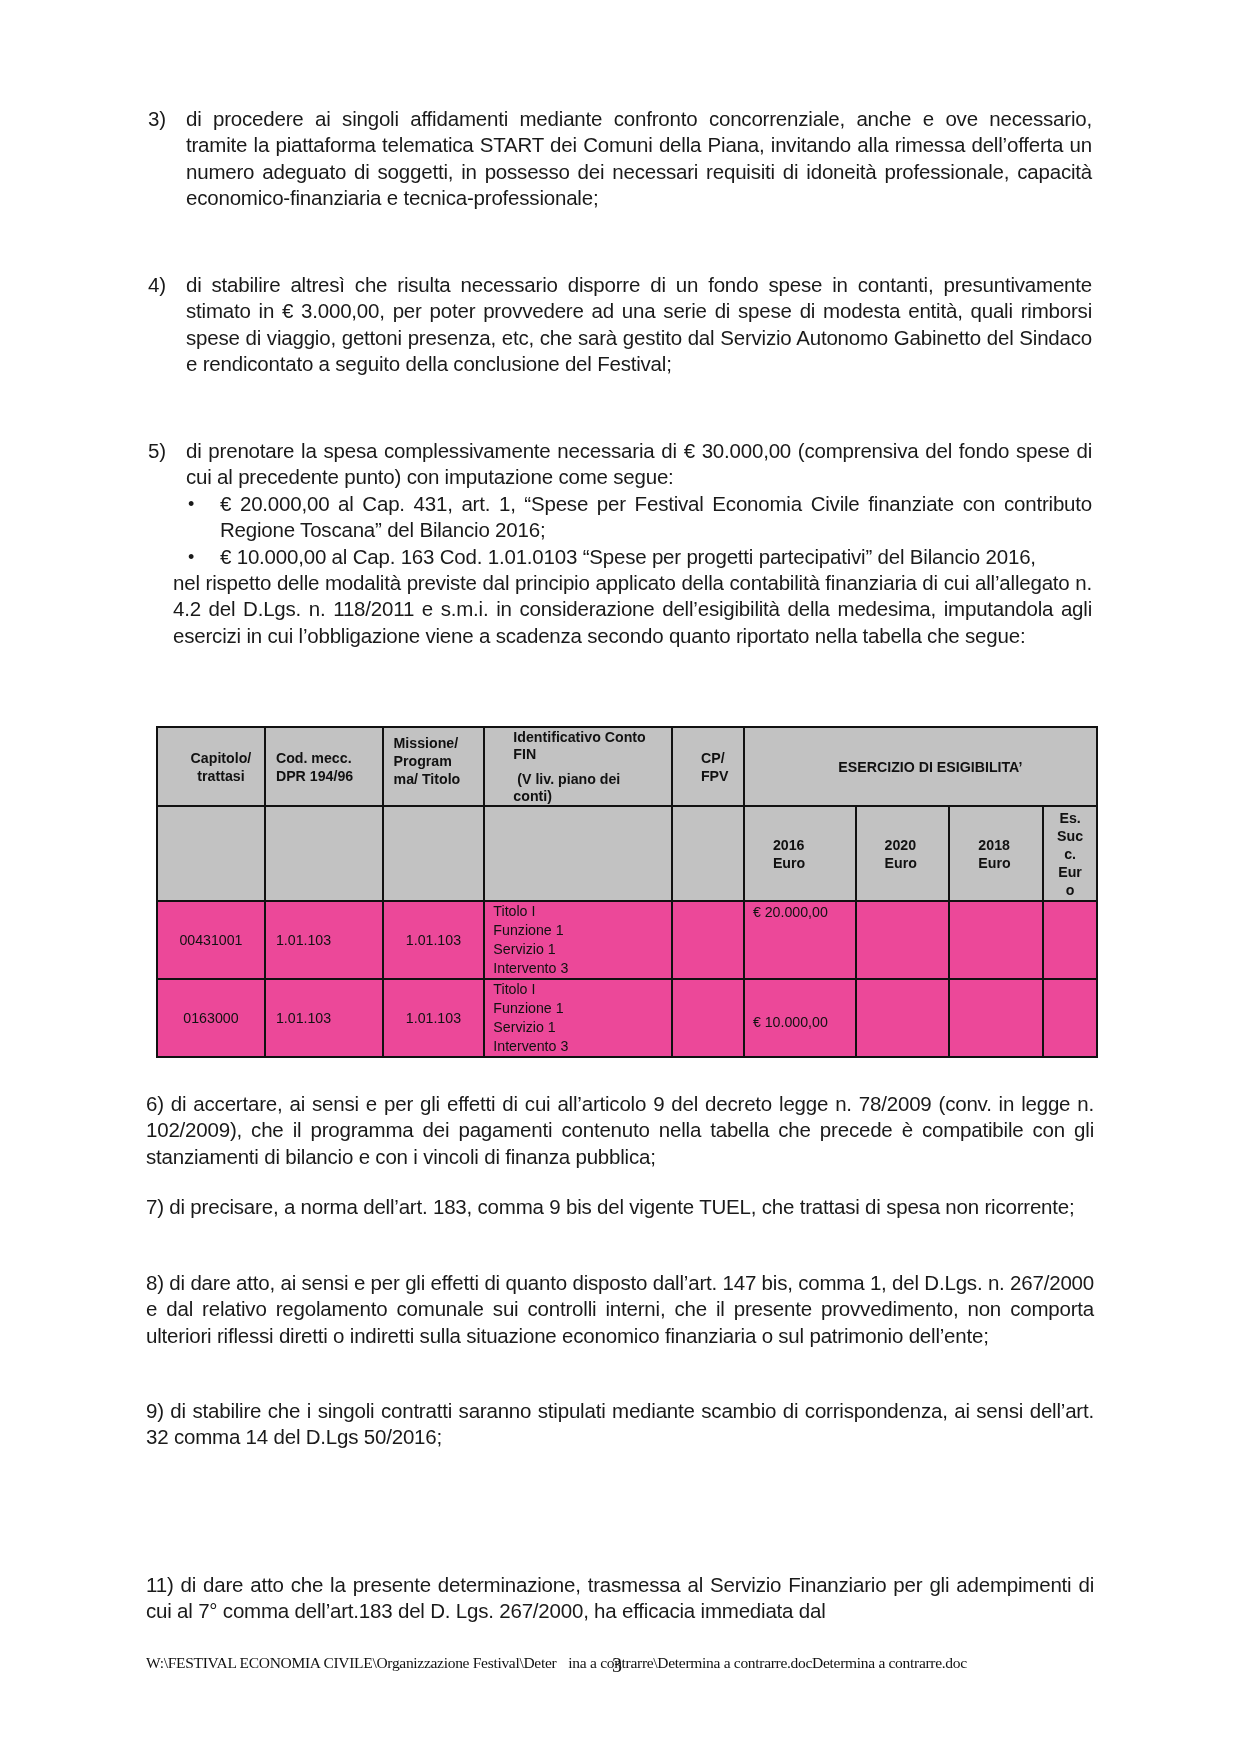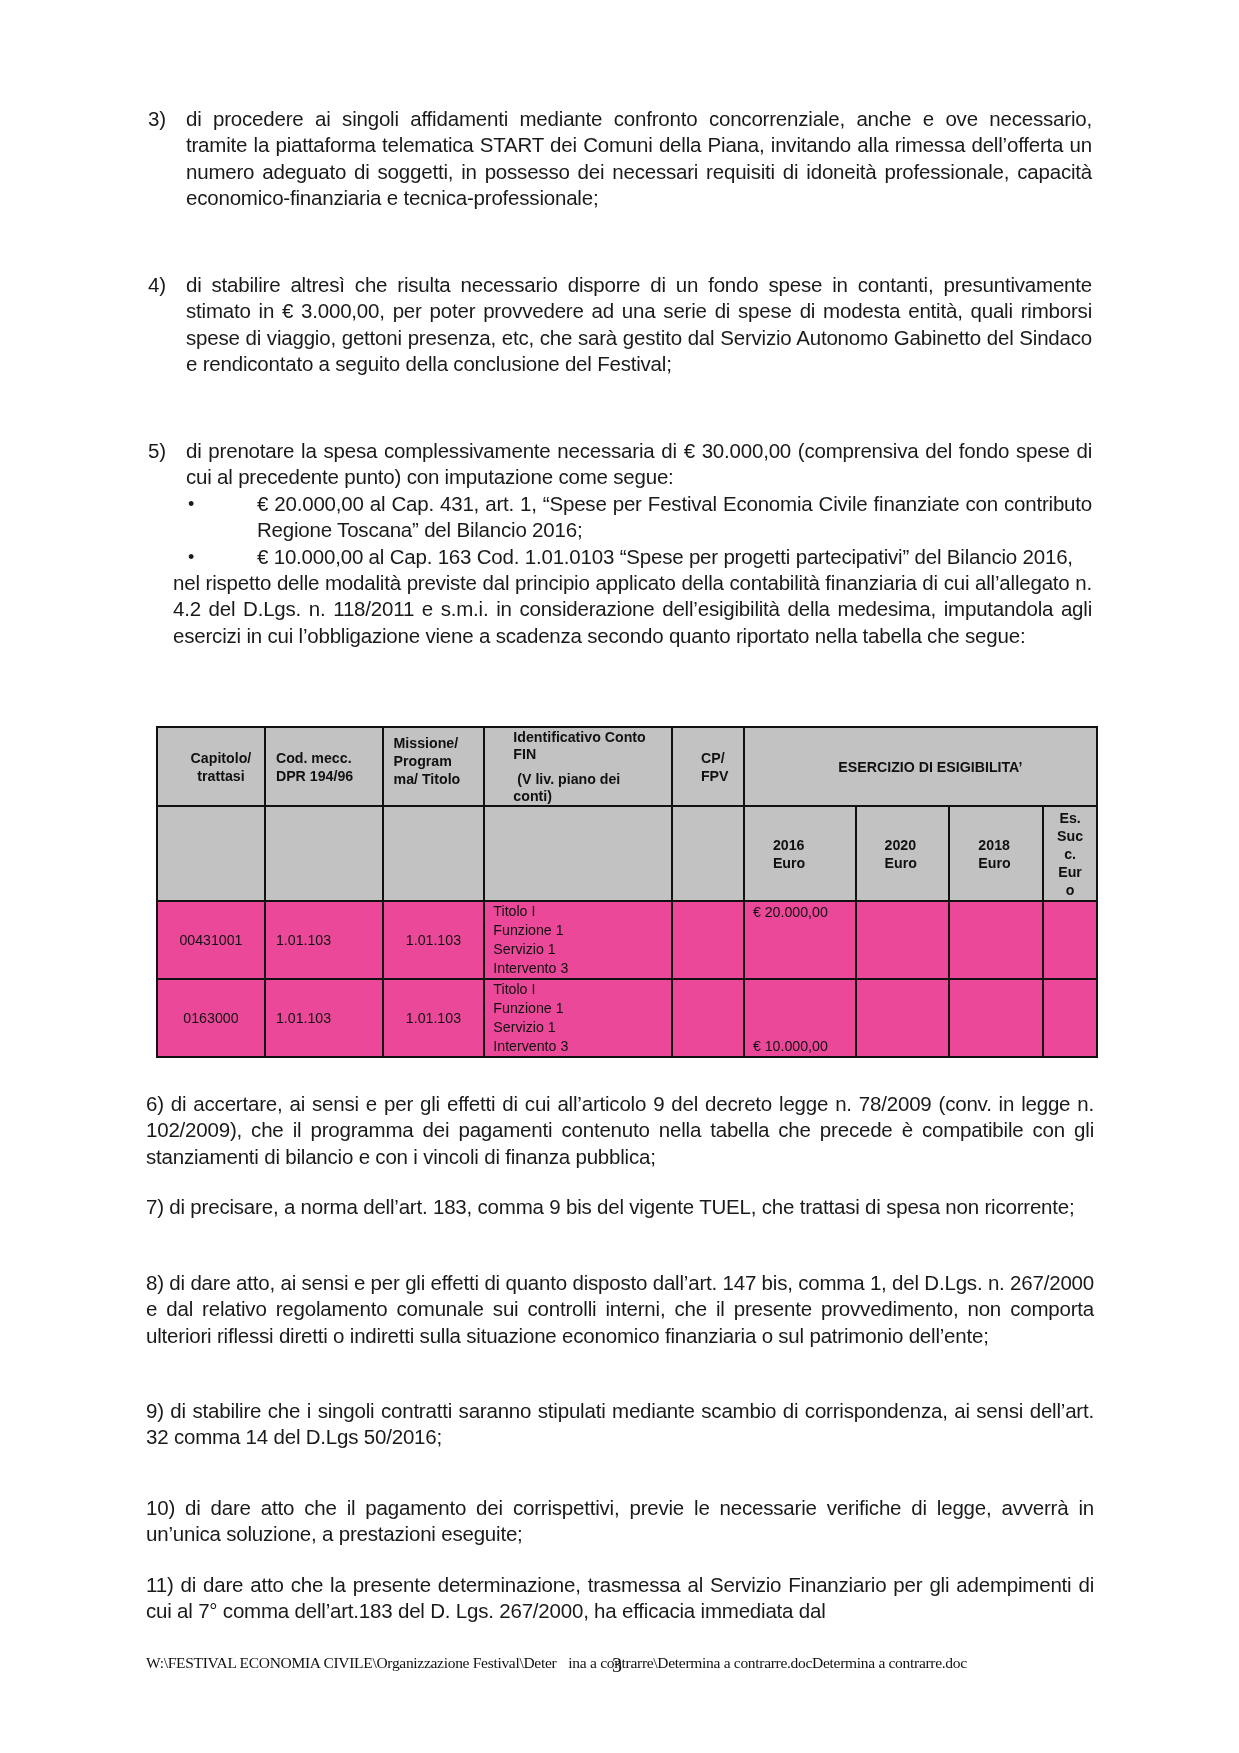--- a/index.html
+++ b/index.html
@@ -4,21 +4,21 @@
 <style>
   html, body { margin: 0; padding: 0; background: #ffffff; }
   body { width: 1239px; height: 1753px; position: relative; overflow: hidden; color: #111; }
   .page { position: absolute; left: 0; top: 0; width: 1239px; height: 1753px; background: #fff; }
   .txt { font-family: "Liberation Sans", sans-serif; font-size: 20.5px; line-height: 26.4px; color: #1a1a1a; text-align: justify; letter-spacing: -0.2px; }
   .item { position: absolute; left: 148px; width: 944px; }
   .num { position: absolute; left: 0; top: 0; }
   .body-indent { margin-left: 38px; }
   .bullet-row { position: relative; }
   .bullet-row .bdot { position: absolute; left: 40px; top: 0; font-size: 18px; }
-  .bullet-row .btext { margin-left: 109px; display: block; }
+  .bullet-row .btext { margin-left: 72px; display: block; }
   .after-list { margin-left: 25px; }
   
   .tbl { position: absolute; left: 156px; top: 726px; width: 942px; border-collapse: collapse; font-family: "Liberation Sans", sans-serif; font-size: 14.2px; color: #111; }
   .tbl td, .tbl th { border: 2px solid #111; vertical-align: middle; padding: 0 8px; }
   .tbl .hdr { background: #c2c2c2; font-weight: bold; }
   .tbl .hdr th { font-weight: bold; text-align: left; line-height: 18px; padding-left: 28px; }
   .tbl .center { text-align: center !important; }
   .tbl .data td { background: #ec4899; font-weight: normal; line-height: 19px; }
   .tbl .data td.top { vertical-align: top; }
   .footer { position: absolute; left: 146px; top: 1654px; width: 960px; font-family: "Liberation Serif", serif; font-size: 15.5px; color: #111; white-space: nowrap; letter-spacing: -0.3px; }
@@ -125,37 +125,36 @@
       <td class="center">0163000</td>
       <td style="padding-left:10px;">1.01.103</td>
       <td class="center">1.01.103</td>
       <td style="line-height:19px;">
         <div>Titolo I</div>
         <div>Funzione 1</div>
         <div>Servizio 1</div>
         <div>Intervento 3</div>
       </td>
       <td></td>
-      <td style="vertical-align:bottom; padding-bottom:0;">€ 10.000,00</td>
+      <td style="vertical-align:bottom; padding-bottom:24px;">€ 10.000,00</td>
       <td></td>
       <td></td>
       <td></td>
     </tr>
   </tbody>
     </table>
 
   <div class="item txt" style="top:1091px; left:146px; width:948px;">6) di accertare, ai sensi e per gli effetti di cui all’articolo 9 del decreto legge n. 78/2009 (conv. in legge n. 102/2009), che il programma dei pagamenti contenuto nella tabella che precede  è compatibile con gli stanziamenti di bilancio e con i vincoli di finanza pubblica;</div>
 
   <div class="item txt" style="top:1194px; left:146px; width:948px;">7) di precisare, a norma dell’art. 183, comma 9 bis del vigente TUEL, che trattasi di spesa non ricorrente;</div>
 
   <div class="item txt" style="top:1270px; left:146px; width:948px;">8) di dare atto, ai sensi e per gli effetti di quanto disposto dall’art. 147 bis, comma 1, del D.Lgs.  n. 267/2000 e dal relativo regolamento comunale sui controlli interni, che il presente provvedimento, non comporta ulteriori riflessi diretti o indiretti sulla situazione economico finanziaria o sul patrimonio dell’ente;</div>
 
   <div class="item txt" style="top:1398px; left:146px; width:948px;">9) di stabilire che i singoli contratti saranno stipulati mediante scambio di corrispondenza, ai sensi dell’art. 32 comma 14 del D.Lgs 50/2016;</div>
 
-  <div class="item txt" style="top:1495px; left:146px; width:948px;">10) di dare atto che il pagamento dei corrispettivi, previe le necessarie verifiche di legge, avverrà in un’unica soluzione, a prestazioni eseguite;</div>
 
   <div class="item txt" style="top:1572px; left:146px; width:948px;">11) di dare atto che la presente determinazione, trasmessa al Servizio Finanziario per gli adempimenti di cui al 7° comma dell’art.183 del D. Lgs. 267/2000, ha efficacia immediata dal</div>
 
   <div class="footer">
     <span>W:\FESTIVAL ECONOMIA CIVILE\Organizzazione Festival\Deter</span><span style="display:inline-block;width:12px;"></span><span>ina a contrarre\Determina a contrarre.docDetermina a contrarre.doc</span>
   </div>
   <div class="pagenum">3</div>
 
 </div>
 

